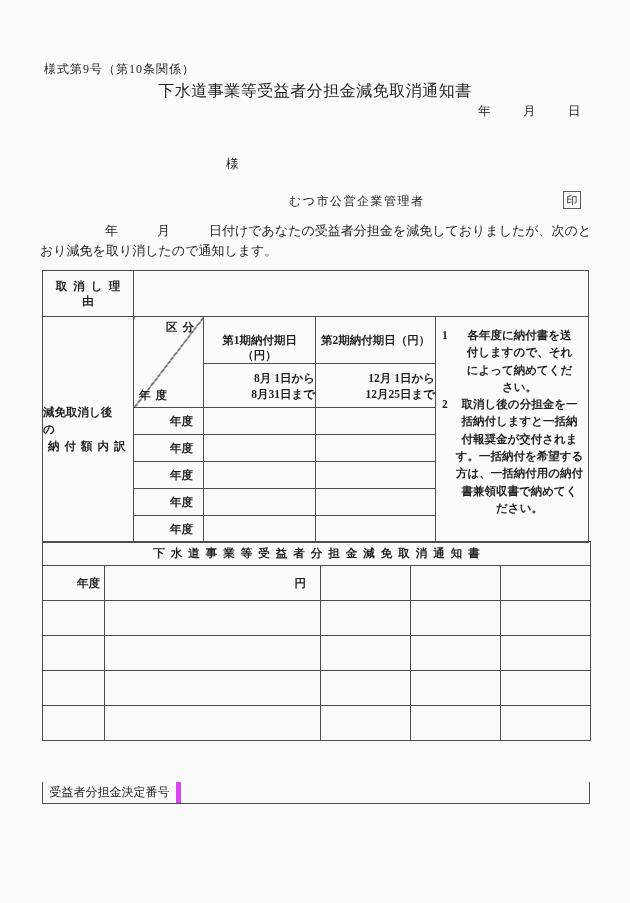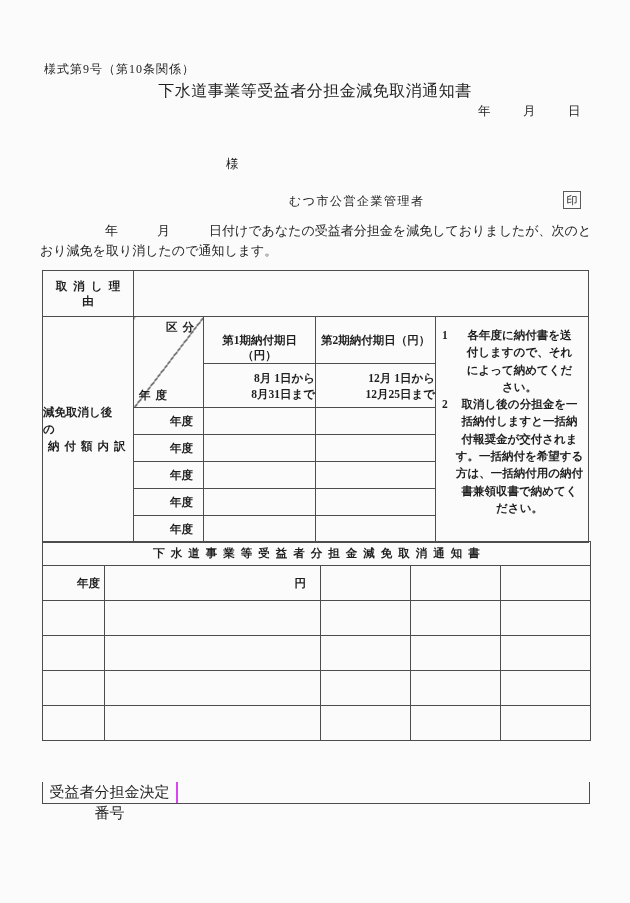--- a/index.html
+++ b/index.html
@@ -72,22 +72,22 @@
   .c-t2head div{line-height:17px;}
   .jl{text-align:justify;text-align-last:justify;}
   .c-amount-head{text-align:center;letter-spacing:6px;padding-left:6px;}
   .c-fy{ text-align:right;padding-right:4px;}
   .c-yen{text-align:right;padding-right:14px;}
   .t2-foot{
     position:absolute;left:42px;top:782px;width:546px;height:21px;
     border:1px solid #4d4d4d;border-top:none;display:flex;
   }
   .t2-foot-label{
-    width:133px;flex:none;border-right:2px solid #d946ef;
-    font-size:15px;line-height:21px;text-align:center;
+    width:133px;flex:none;border-right:5px solid #d946ef;
+    font-size:12px;line-height:21px;text-align:center;
   }
   .t2-foot-field{flex:1;}
 </style>
 </head>
 <body>
 
 <div class="page">
 
   <div class="form-no">様式第9号（第10条関係）</div>
   <div class="doc-title">下水道事業等受益者分担金減免取消通知書</div>

